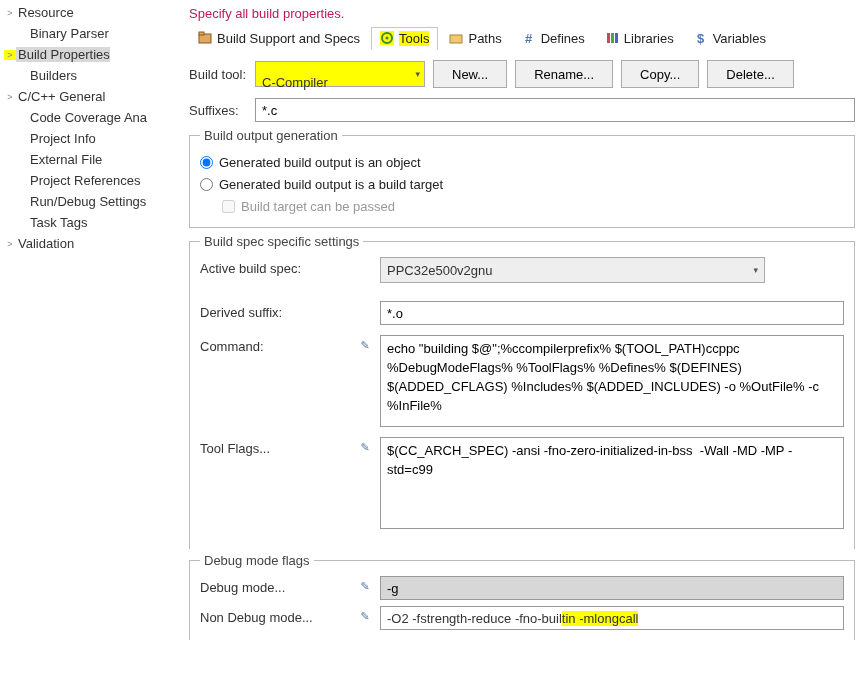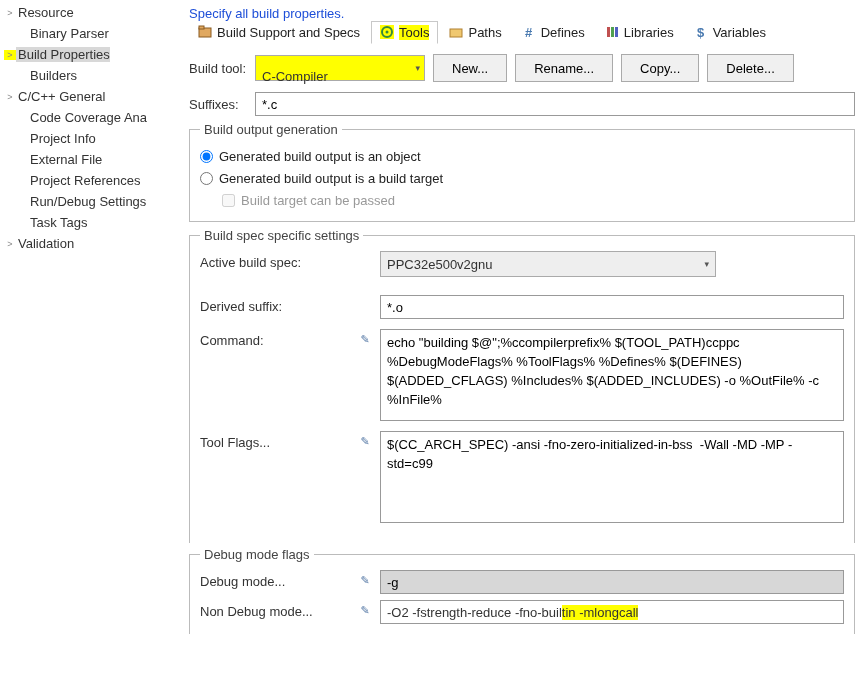--- a/index.html
+++ b/index.html
@@ -42,21 +42,22 @@
     background: #d8d8d8;
   }
   .hl-yellow { background: #ffff00; }
   
   .main {
     flex: 1;
     padding: 6px 8px 0 14px;
     overflow: hidden;
   }
   .specify {
-    color: #1d4ed8;
+    color: #be185d;
+    margin-bottom: 6px;
   }
   
   .tab-bar {
     display: flex;
     gap: 2px;
     margin-bottom: 10px;
   }
   .tab {
     display: flex;
     align-items: flex-start;
@@ -157,21 +158,21 @@
     color: #5a7ca8;
     padding-top: 4px;
     font-size: 11px;
     cursor: pointer;
   }
   .spec-input {
     flex: 1;
     height: 24px;
   }
   .spec-combo {
-    width: 336px;
+    width: 385px;
     height: 26px;
     border: 1px solid #aaa;
     background: #eee;
     display: inline-flex;
     align-items: center;
     padding: 0 22px 0 6px;
     position: relative;
   }
   .spec-combo .caret {
     position: absolute;

